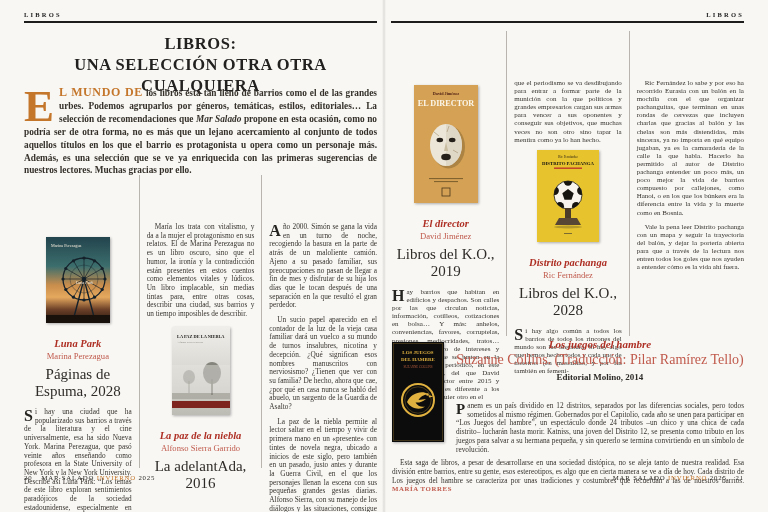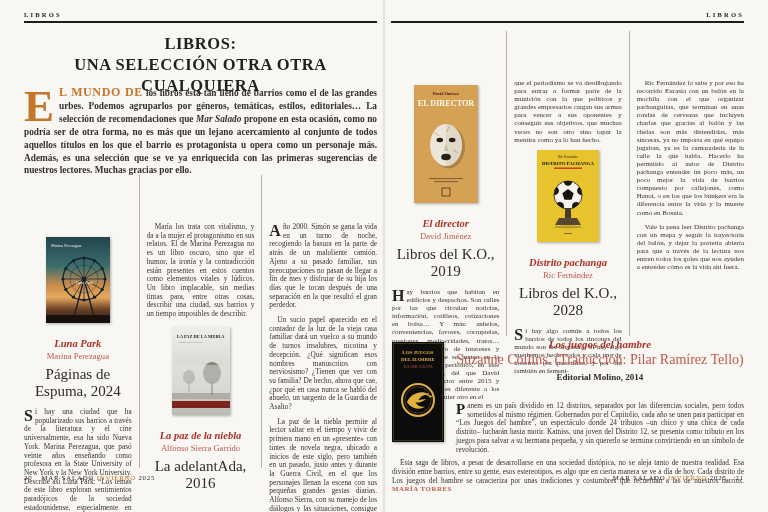--- a/index.html
+++ b/index.html
@@ -103,21 +103,21 @@
               <circle cx="56.2" cy="31.5" r="1.6"></circle>
             <circle cx="38" cy="42" r="2.3"></circle>
           </g>
           <rect y="78" width="64" height="8" fill="#17100b"></rect>
           <text x="5" y="10" font-size="4.2" fill="#f3ead9">Marina Perezagua</text>
           <text x="30" y="47" font-size="4" font-style="italic" fill="#fdf6e8">Luna Park</text>
         </svg>
       </div>
       <div class="bt">Luna Park</div>
       <div class="ba">Marina Perezagua</div>
-      <div class="bp">Páginas de Espuma, 2024</div>
+      <div class="bp">Páginas de Espuma, 2028</div>
       <p class="body"><span class="dc">S</span><span>i hay una ciudad que ha popularizado sus barrios a través de la literatura y el cine universalmente, esa ha sido Nueva York. Marina Perezagua, que pasó veinte años enseñando como profesora en la State University of New York y la New York University. Describe así Luna Park: “Los temas de este libro exploran sentimientos paradójicos de la sociedad estadounidense, especialmente en Nueva York: el vacío identitario de los llamados suburbios, el racismo atroz, la vigilancia vecinal, la impostura del movimiento woke, la normalización de los suicidios diarios, la degeneración de gran parte de la academia norte-</span></p>
     </div>
 
     <div class="vr"></div>
 
     <div class="col">
       <p class="body ind">María los trata con vitalismo, y da a la mujer el protagonismo en sus relatos. El de Marina Perezagua no es un libro oscuro, sino que el humor, la ironía y la contradicción están presentes en estos cuentos como elementos vitales y lúdicos. Un libro implacable, sin medias tintas para, entre otras cosas, describir una ciudad, sus barrios y un tiempo imposibles de describir.</p>
       <div class="coverwrap mt8">
         <svg class="cover" width="58" height="88" viewBox="0 0 58 88">
           <defs>

